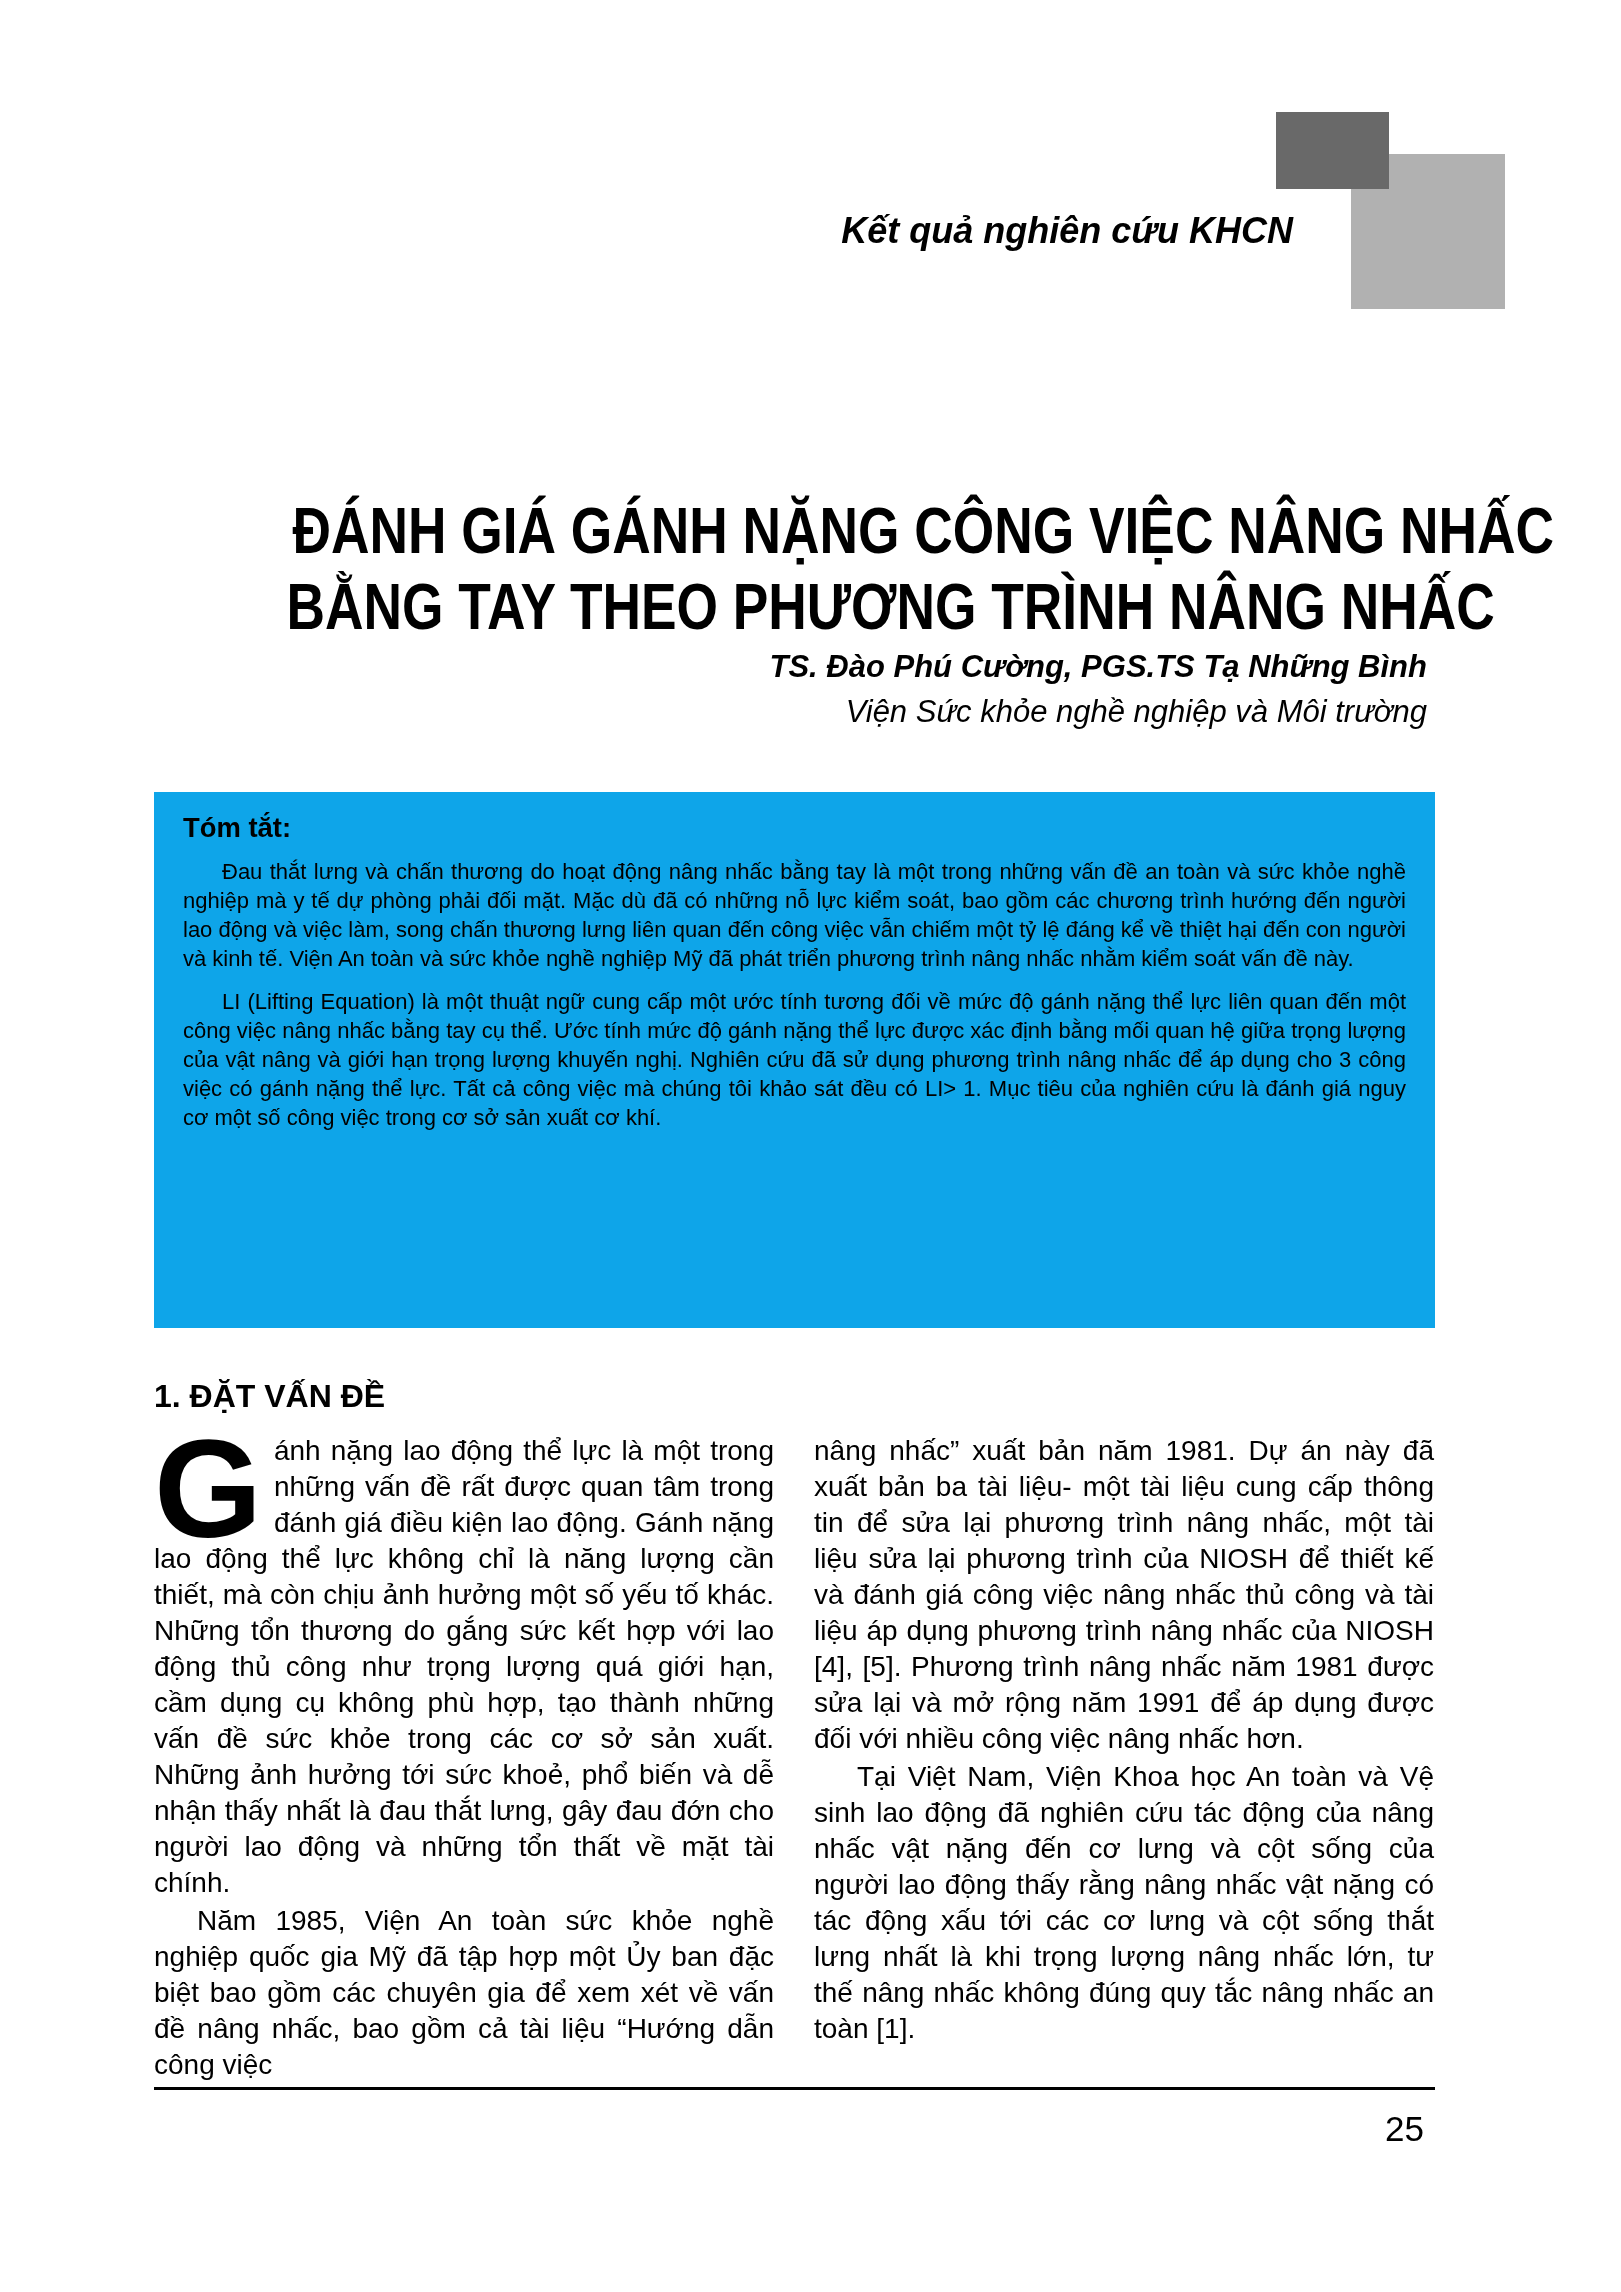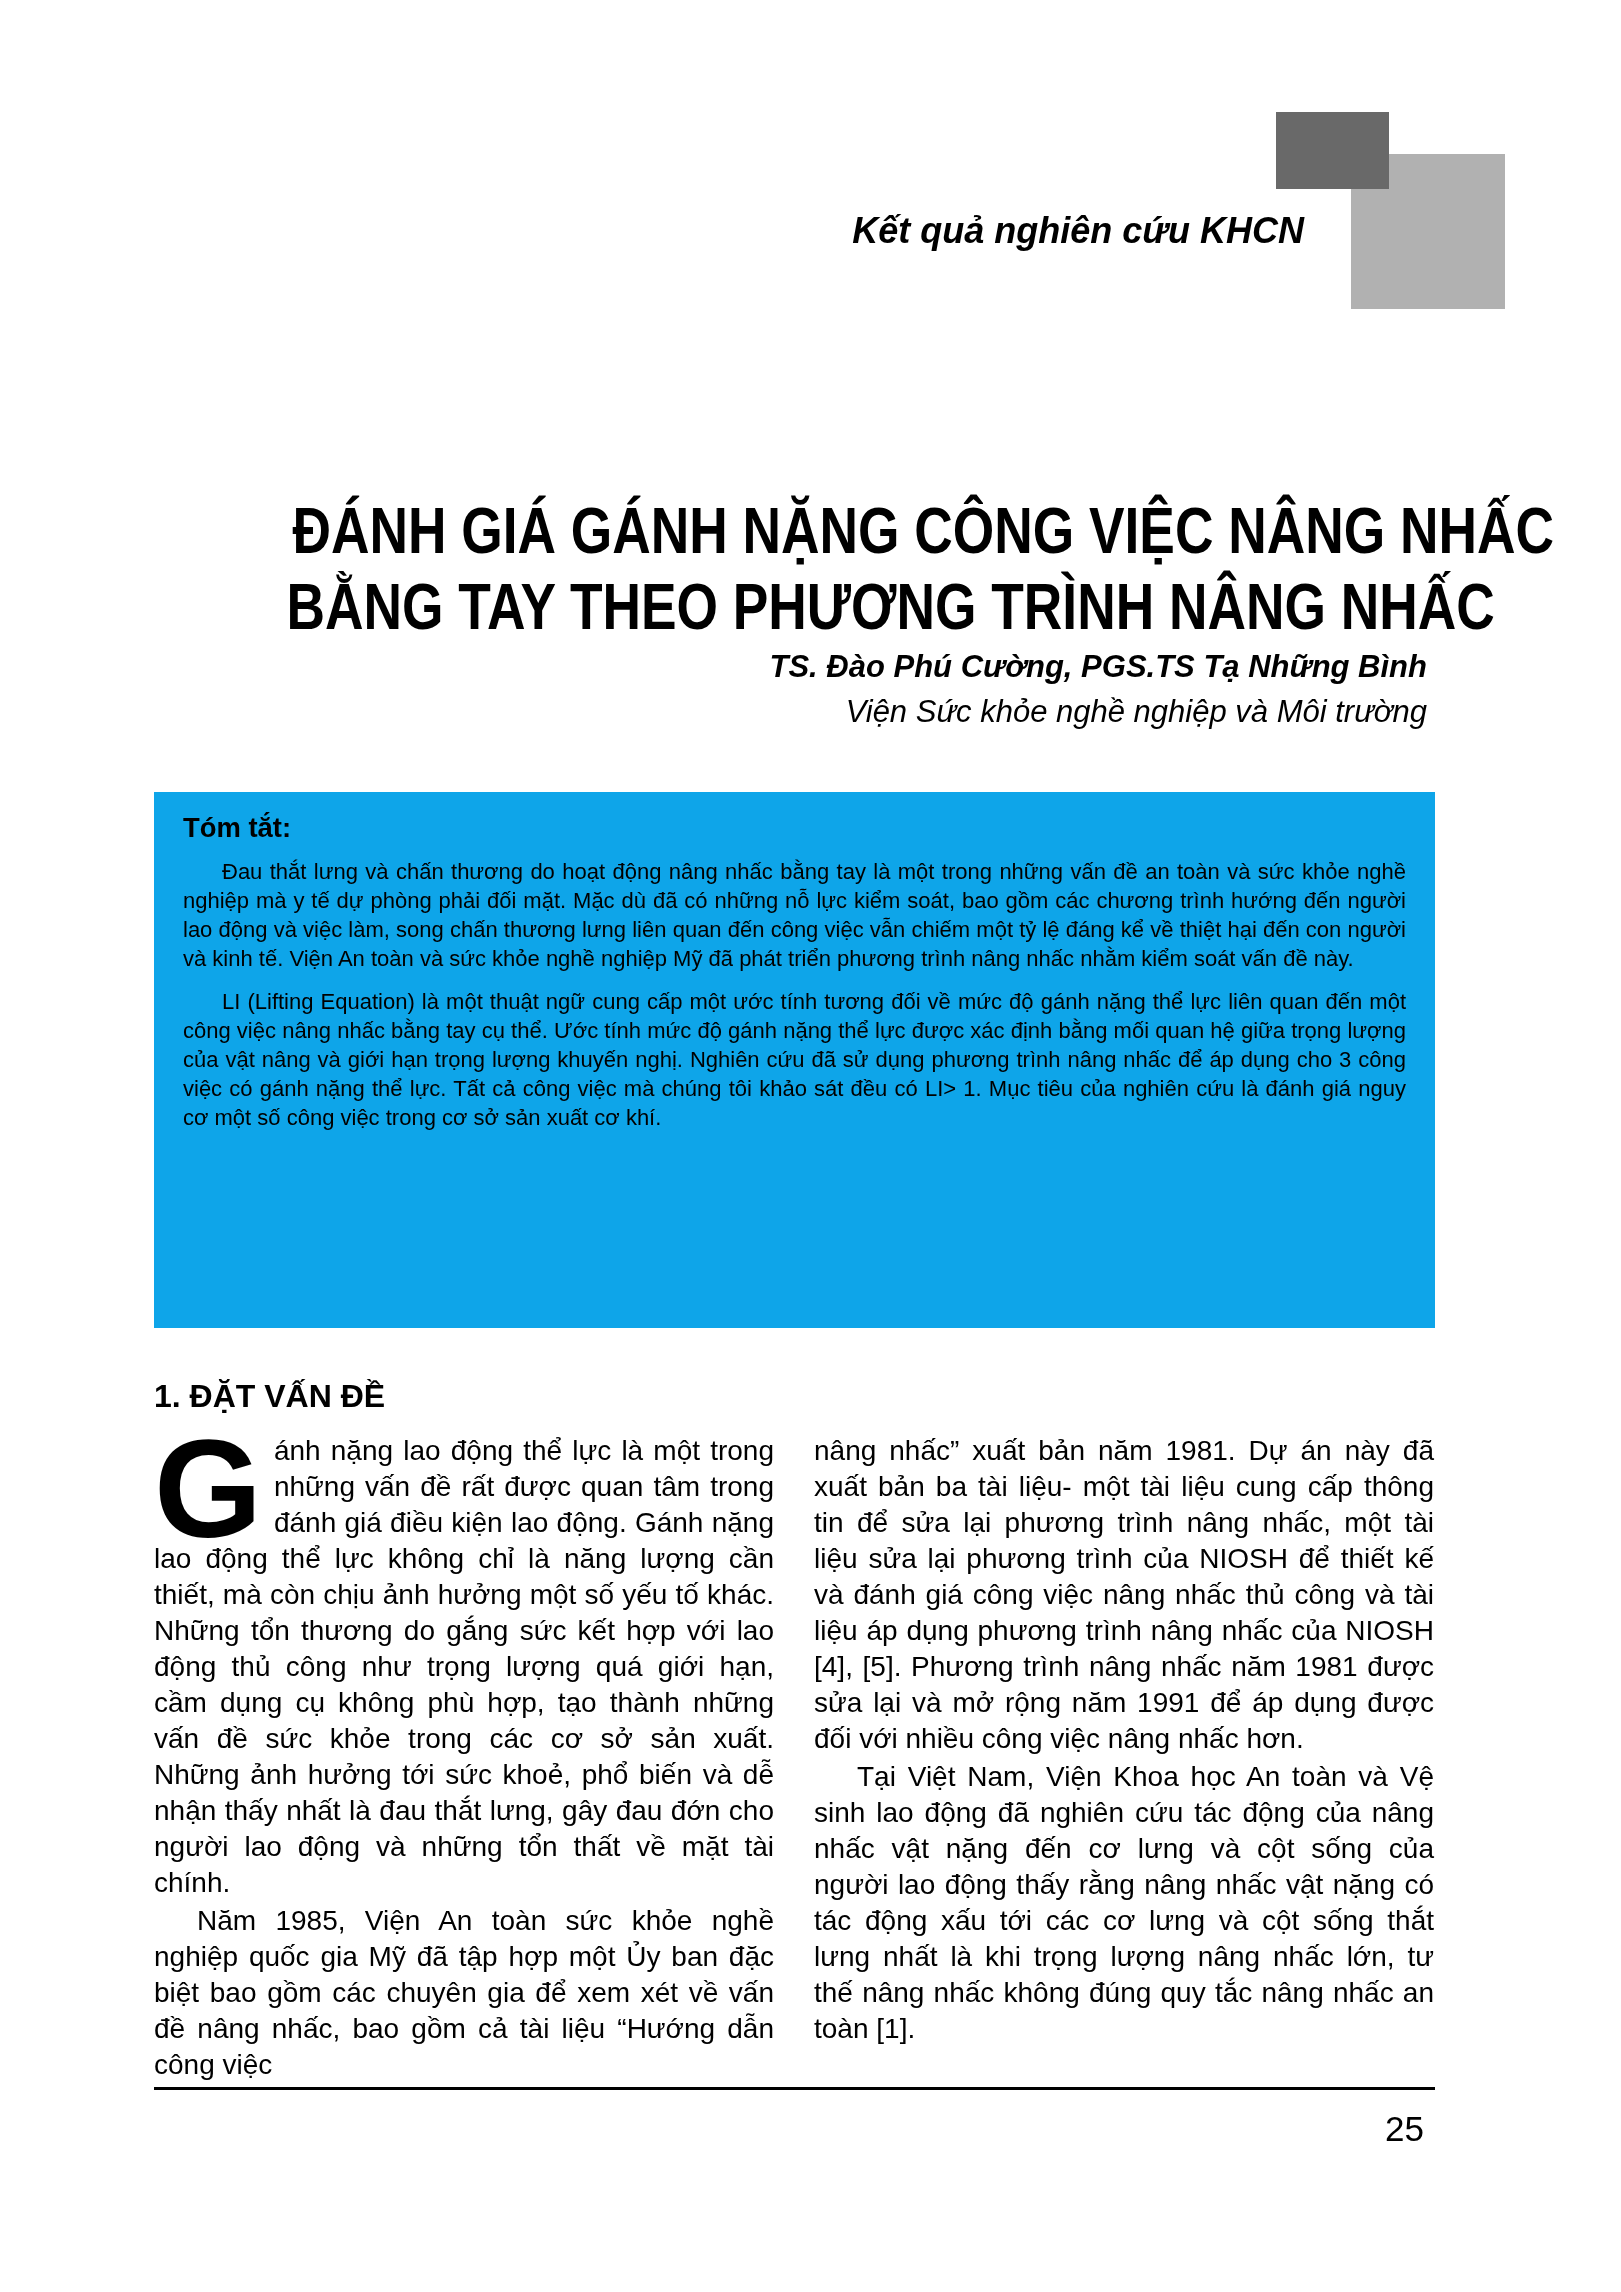--- a/index.html
+++ b/index.html
@@ -9,21 +9,21 @@
     background:#ffffff;
     font-family:"Liberation Sans","DejaVu Sans",sans-serif;
     color:#000;
     overflow:hidden;
   }
   
   .decor-dark{position:absolute;left:1276px;top:112px;width:113px;height:77px;background:#696969;z-index:2;}
   .decor-light{position:absolute;left:1351px;top:154px;width:154px;height:155px;background:#b1b1b1;z-index:1;}
   
   .kicker{
-    position:absolute;top:210px;right:317px;
+    position:absolute;top:210px;right:328px;
     font-size:36px;font-weight:700;font-style:italic;
     white-space:nowrap;
   }
   
   .title{
     position:absolute;left:154px;top:449px;width:1281px;
     text-align:left;font-weight:700;font-size:65px;line-height:76px;
     letter-spacing:0px;
   }
   .title .tline{display:inline-block;transform:scaleX(0.82);transform-origin:50% 50%;white-space:nowrap;}

